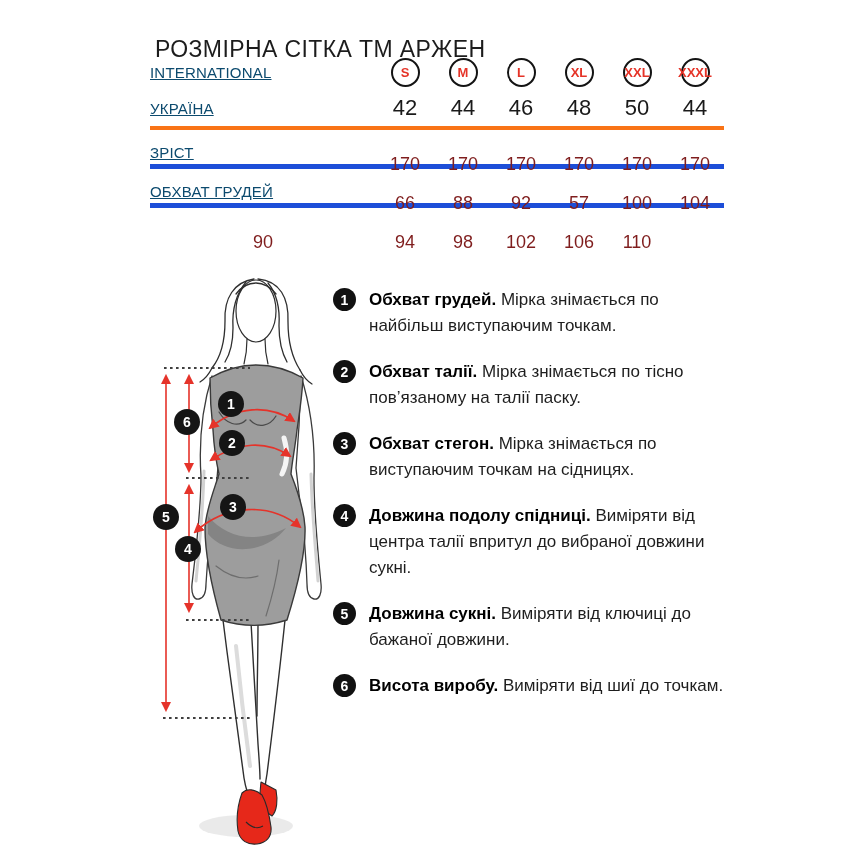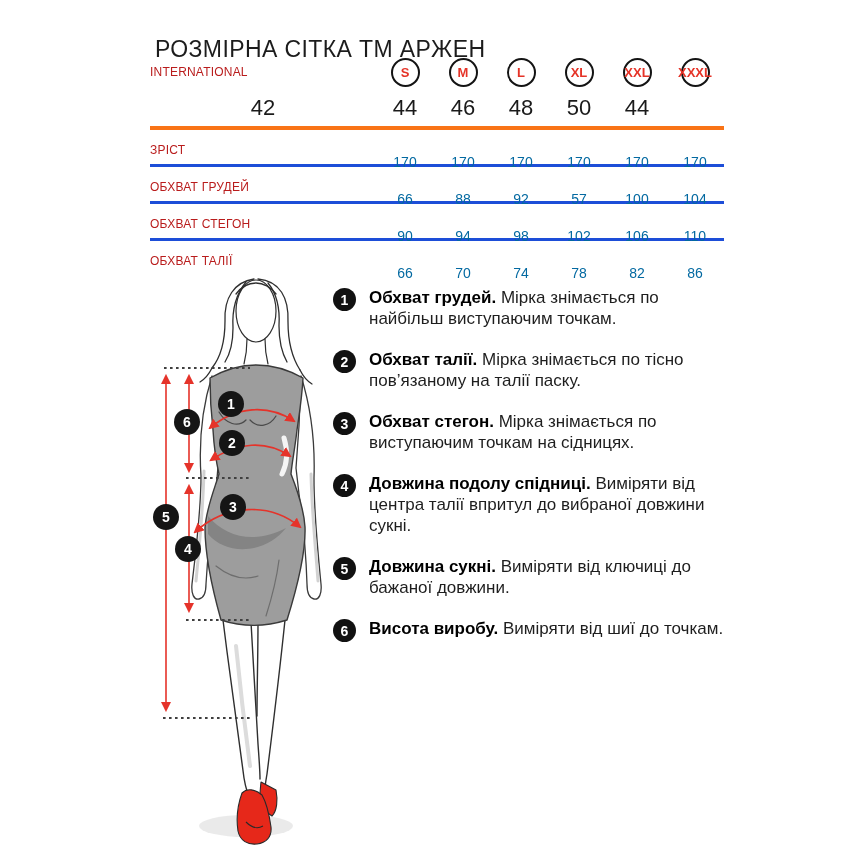--- a/index.html
+++ b/index.html
@@ -9,39 +9,39 @@
   }
   .page-title{
     position:absolute;left:155px;top:16px;font-size:23px;font-weight:500;
     letter-spacing:.4px;color:#1c1c1c;white-space:nowrap;margin-top:20px;
   }
   
   .size-table{position:absolute;left:150px;top:54px;width:574px;}
   .trow{display:grid;grid-template-columns:226px repeat(6,58px);align-items:center;height:34px;}
   .trow.r-intl{height:36px;}
   .trow.r-ukr{height:36px;}
-  .rlabel{font-size:12px;color:#b91c1c;letter-spacing:.2px;white-space:nowrap;}
+  .rlabel{font-size:15px;color:#0c4a6e;letter-spacing:.2px;white-space:nowrap;text-decoration:underline;}
   .cell{text-align:center;font-size:22px;color:#1a1a1a;}
-  .gray .cell{color:#0369a1;font-size:14px;margin-top:24px;}
+  .gray .cell{color:#7f1d1d;font-size:18px;margin-top:24px;}
   .cell-circ{display:flex;justify-content:center;align-items:center;}
   .size-circle{
     width:25px;height:25px;border:2px solid #141414;border-radius:50%;
     display:flex;align-items:center;justify-content:center;
     color:#e53327;font-weight:700;font-size:13px;white-space:nowrap;overflow:visible;
   }
   .sep-dark{border-top:4px solid #f97316;}
-  .sep{border-top:3px solid #1d4ed8;}
+  .sep{border-top:5px solid #1d4ed8;}
   
   .legend{position:absolute;left:333px;top:287px;width:402px;}
   .legend-item{display:flex;gap:13px;margin-bottom:20px;}
   .lbadge{
     flex:0 0 auto;width:23px;height:23px;border-radius:50%;background:#111111;color:#ffffff;
     font-size:14px;font-weight:700;display:flex;align-items:center;justify-content:center;margin-top:1px;
   }
-  .ltext{font-size:17px;line-height:21px;color:#1e1e1e;width:366px;}
+  .ltext{font-size:17px;line-height:26px;color:#1e1e1e;width:366px;}
   .ltext b{color:#000000;}
   
   .figure{position:absolute;left:146px;top:266px;width:192px;height:584px;}
 </style>
 </head>
 <body>
 
 <div class="page-title">РОЗМІРНА СІТКА ТМ АРЖЕН</div>
 
 <div class="size-table">
@@ -72,20 +72,21 @@
           <span>XXL</span>
         </span>
       </div>
     <div class="cell-circ">
         <span class="size-circle">
           <span>XXXL</span>
         </span>
       </div>
   </div>
   <div class="trow r-ukr">
+    <div class="rlabel">УКРАЇНА</div>
     <div class="cell">42</div>
     <div class="cell">44</div>
     <div class="cell">46</div>
     <div class="cell">48</div>
     <div class="cell">50</div>
     <div class="cell">44</div>
   </div>
   <div class="trow gray sep-dark">
     <div class="rlabel">ЗРІСТ</div>
     <div class="cell">170</div>
@@ -98,36 +99,26 @@
   <div class="trow gray sep">
     <div class="rlabel">ОБХВАТ ГРУДЕЙ</div>
     <div class="cell">66</div>
     <div class="cell">88</div>
     <div class="cell">92</div>
     <div class="cell">57</div>
     <div class="cell">100</div>
     <div class="cell">104</div>
   </div>
   <div class="trow gray sep">
-    <div class="rlabel">ОБХВАТ СТЕГОН</div>
     <div class="cell">90</div>
     <div class="cell">94</div>
     <div class="cell">98</div>
     <div class="cell">102</div>
     <div class="cell">106</div>
     <div class="cell">110</div>
-  </div>
-  <div class="trow gray sep">
-    <div class="rlabel">ОБХВАТ ТАЛІЇ</div>
-    <div class="cell">66</div>
-    <div class="cell">70</div>
-    <div class="cell">74</div>
-    <div class="cell">78</div>
-    <div class="cell">82</div>
-    <div class="cell">86</div>
   </div>
 </div>
 
 <svg class="figure" viewBox="0 0 192 584" xmlns="http://www.w3.org/2000/svg">
   <defs>
     <marker id="ah" viewBox="0 0 10 10" refX="8" refY="5" markerWidth="6.5" markerHeight="6.5" orient="auto-start-reverse">
       <path d="M0,0 L10,5 L0,10 z" fill="#e5332a"></path>
     </marker>
   </defs>
 

